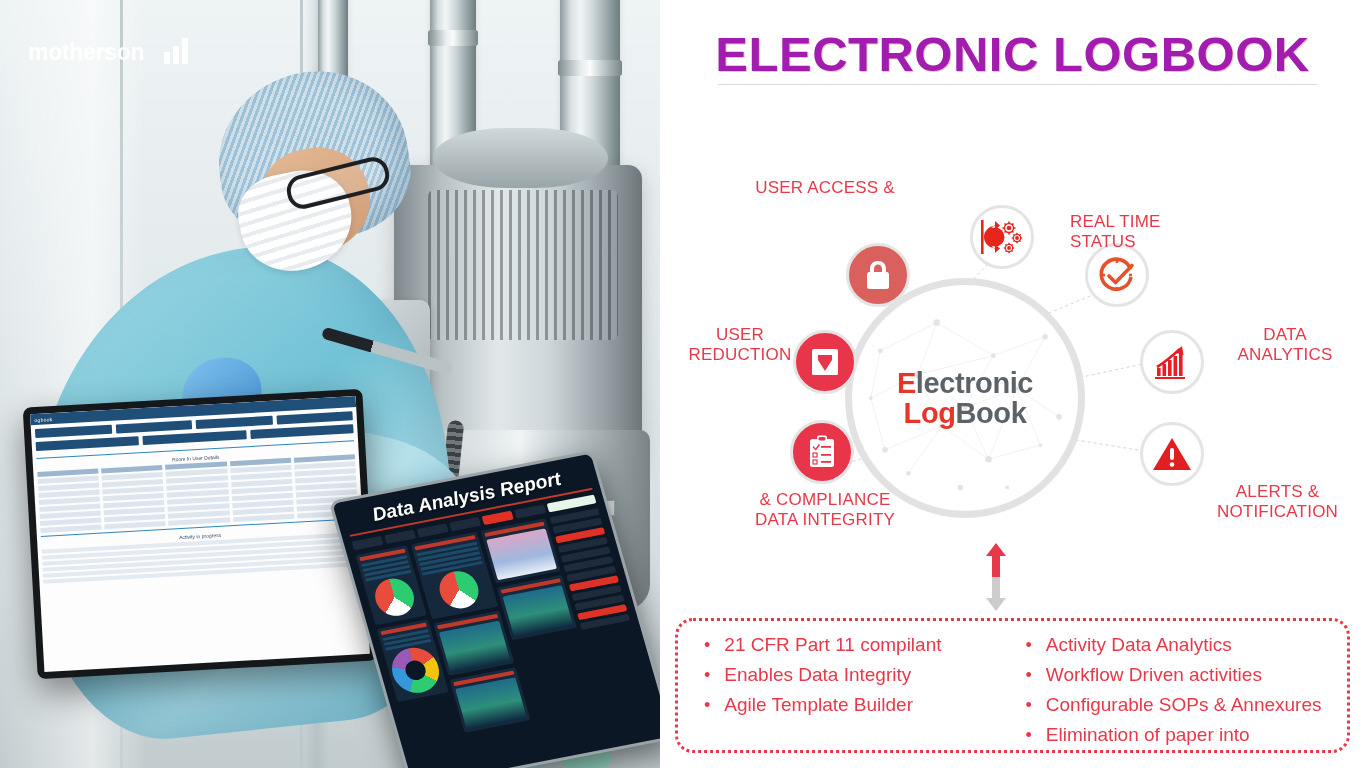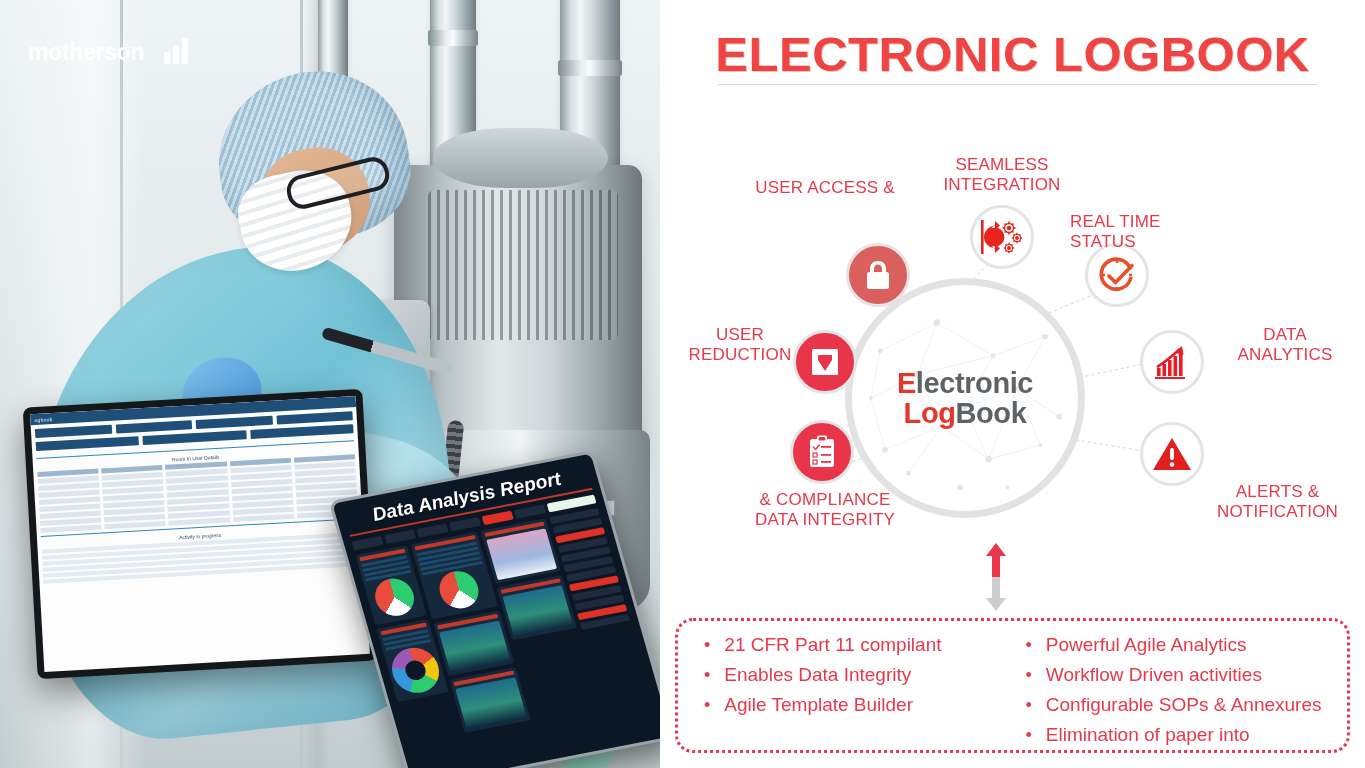--- a/index.html
+++ b/index.html
@@ -188,21 +188,21 @@
   .flask2 { left:560px; top:660px; width:52px; height:108px;
     background: linear-gradient(180deg, rgba(255,255,255,.5), rgba(140,225,200,.8)); }
   .flask3 { left:500px; top:690px; width:46px; height:78px;
     background: linear-gradient(180deg, rgba(255,255,255,.5), rgba(150,215,235,.75)); }
 
   
   .content { position:absolute; left:660px; top:0; width:705px; height:768px; background:#fff; }
 
   .title {
     position:absolute; left:0; right:0; top:26px; text-align:center;
-    font-size:49px; font-weight:bold; color:#ef4444; letter-spacing:.5px;
+    font-size:49px; font-weight:bold; color:#a21caf; letter-spacing:.5px;
     text-shadow: 1px 1px 0 rgba(200,90,70,.35);
   }
   .title-rule { position:absolute; left:58px; right:48px; top:84px; height:1px; background:#d8d8d8; }
   .subtitle {
     position:absolute; left:0; right:0; top:88px; text-align:center;
     font-size:17px; font-style:italic; color:#6e6e6e;
   }
 
   
   .hub {
@@ -602,24 +602,20 @@
                 <line x1="33.6" y1="31" x2="35.2" y2="31"></line>
               <line x1="26.4" y1="27.4" x2="27.6" y2="28.6"></line>
                 <line x1="32.4" y1="33.4" x2="33.6" y2="34.6"></line>
               <line x1="33.6" y1="27.4" x2="32.4" y2="28.6"></line>
                 <line x1="27.6" y1="33.4" x2="26.4" y2="34.6"></line>
             </g>
           </g>
         </svg>
       </div>
     </div>
-    <div class="node-label c" id="l-seam">
-      <div>SEAMLESS</div>
-        <div>INTEGRATION</div>
-    </div>
 
     <div class="node" id="n-real">
       <div class="ring">
         <svg width="40" height="40" viewBox="0 0 40 40" fill="none" stroke="#e8502a" stroke-width="3.6">
           <path d="M33.5 14.5 A15 15 0 1 0 34 22"></path>
           <path d="M12 21 l6.5 6.5 L35 10.5" stroke-width="3.6" stroke-linecap="round" stroke-linejoin="round"></path>
           <g stroke-width="2.6">
             <line x1="20" y1="5" x2="20" y2="8"></line>
             <line x1="5" y1="20" x2="8" y2="20"></line>
             <line x1="20" y1="32" x2="20" y2="35"></line>
@@ -722,21 +718,21 @@
             <span>Enables Data Integrity</span>
           </div>
         <div class="bul">
             <span class="dot">•</span>
             <span>Agile Template Builder</span>
           </div>
       </div>
       <div class="bul-col right">
         <div class="bul">
             <span class="dot">•</span>
-            <span>Powerful Agile Analytics</span>
+            <span>Activity Data Analytics</span>
           </div>
         <div class="bul">
             <span class="dot">•</span>
             <span>Workflow Driven activities</span>
           </div>
         <div class="bul">
             <span class="dot">•</span>
             <span>Configurable SOPs &amp; Annexures</span>
           </div>
         <div class="bul">

